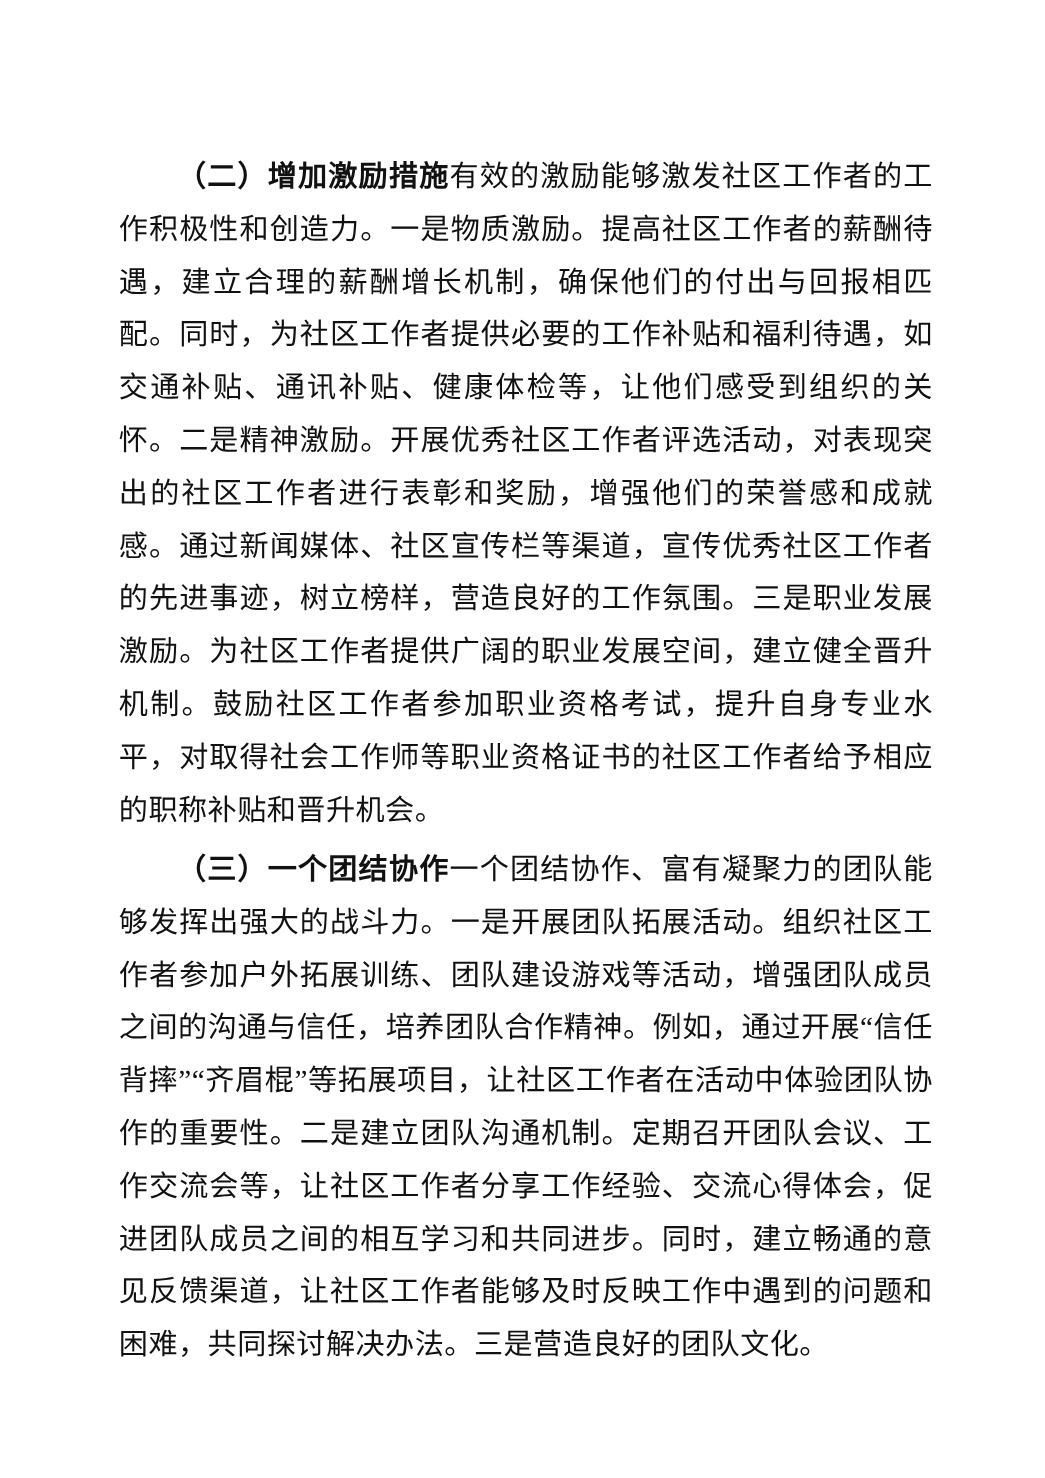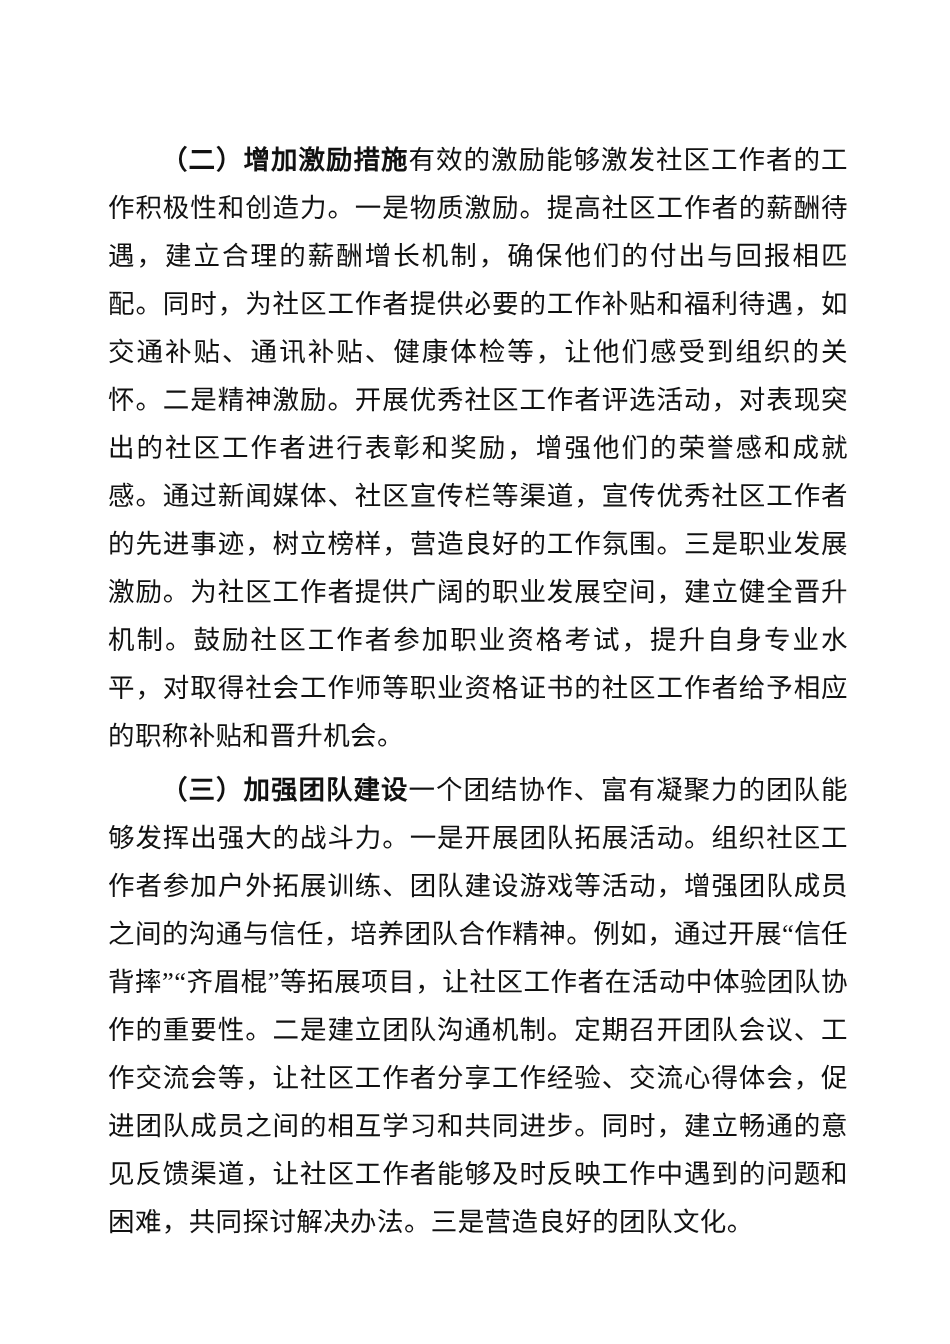--- a/index.html
+++ b/index.html
@@ -48,17 +48,17 @@
 <body>
 
 <div class="page">
   <div class="doc-body">
 
     <p class="para">
       <span class="heading-lead">（二）增加激励措施</span><span>有效的激励能够激发社区工作者的工作积极性和创造力。一是物质激励。提高社区工作者的薪酬待遇，建立合理的薪酬增长机制，确保他们的付出与回报相匹配。同时，为社区工作者提供必要的工作补贴和福利待遇，如交通补贴、通讯补贴、健康体检等，让他们感受到组织的关怀。二是精神激励。开展优秀社区工作者评选活动，对表现突出的社区工作者进行表彰和奖励，增强他们的荣誉感和成就感。通过新闻媒体、社区宣传栏等渠道，宣传优秀社区工作者的先进事迹，树立榜样，营造良好的工作氛围。三是职业发展激励。为社区工作者提供广阔的职业发展空间，建立健全晋升机制。鼓励社区工作者参加职业资格考试，提升自身专业水平，对取得社会工作师等职业资格证书的社区工作者给予相应的职称补贴和晋升机会。</span>
     </p>
 
     <p class="para">
-      <span class="heading-lead">（三）加强团队建设</span><span>一个团结协作、富有凝聚力的团队能够发挥出强大的战斗力。一是开展团队拓展活动。组织社区工作者参加户外拓展训练、团队建设游戏等活动，增强团队成员之间的沟通与信任，培养团队合作精神。例如，通过开展“信任背摔”“齐眉棍”等拓展项目，让社区工作者在活动中体验团队协作的重要性。二是建立团队沟通机制。定期召开团队会议、工作交流会等，让社区工作者分享工作经验、交流心得体会，促进团队成员之间的相互学习和共同进步。同时，建立畅通的意见反馈渠道，让社区工作者能够及时反映工作中遇到的问题和困难，共同探讨解决办法。三是营造良好的团队文化。</span>
+      <span class="heading-lead">（三）一个团结协作</span><span>一个团结协作、富有凝聚力的团队能够发挥出强大的战斗力。一是开展团队拓展活动。组织社区工作者参加户外拓展训练、团队建设游戏等活动，增强团队成员之间的沟通与信任，培养团队合作精神。例如，通过开展“信任背摔”“齐眉棍”等拓展项目，让社区工作者在活动中体验团队协作的重要性。二是建立团队沟通机制。定期召开团队会议、工作交流会等，让社区工作者分享工作经验、交流心得体会，促进团队成员之间的相互学习和共同进步。同时，建立畅通的意见反馈渠道，让社区工作者能够及时反映工作中遇到的问题和困难，共同探讨解决办法。三是营造良好的团队文化。</span>
     </p>
 
   </div>
 </div>
 
 </body></html>

